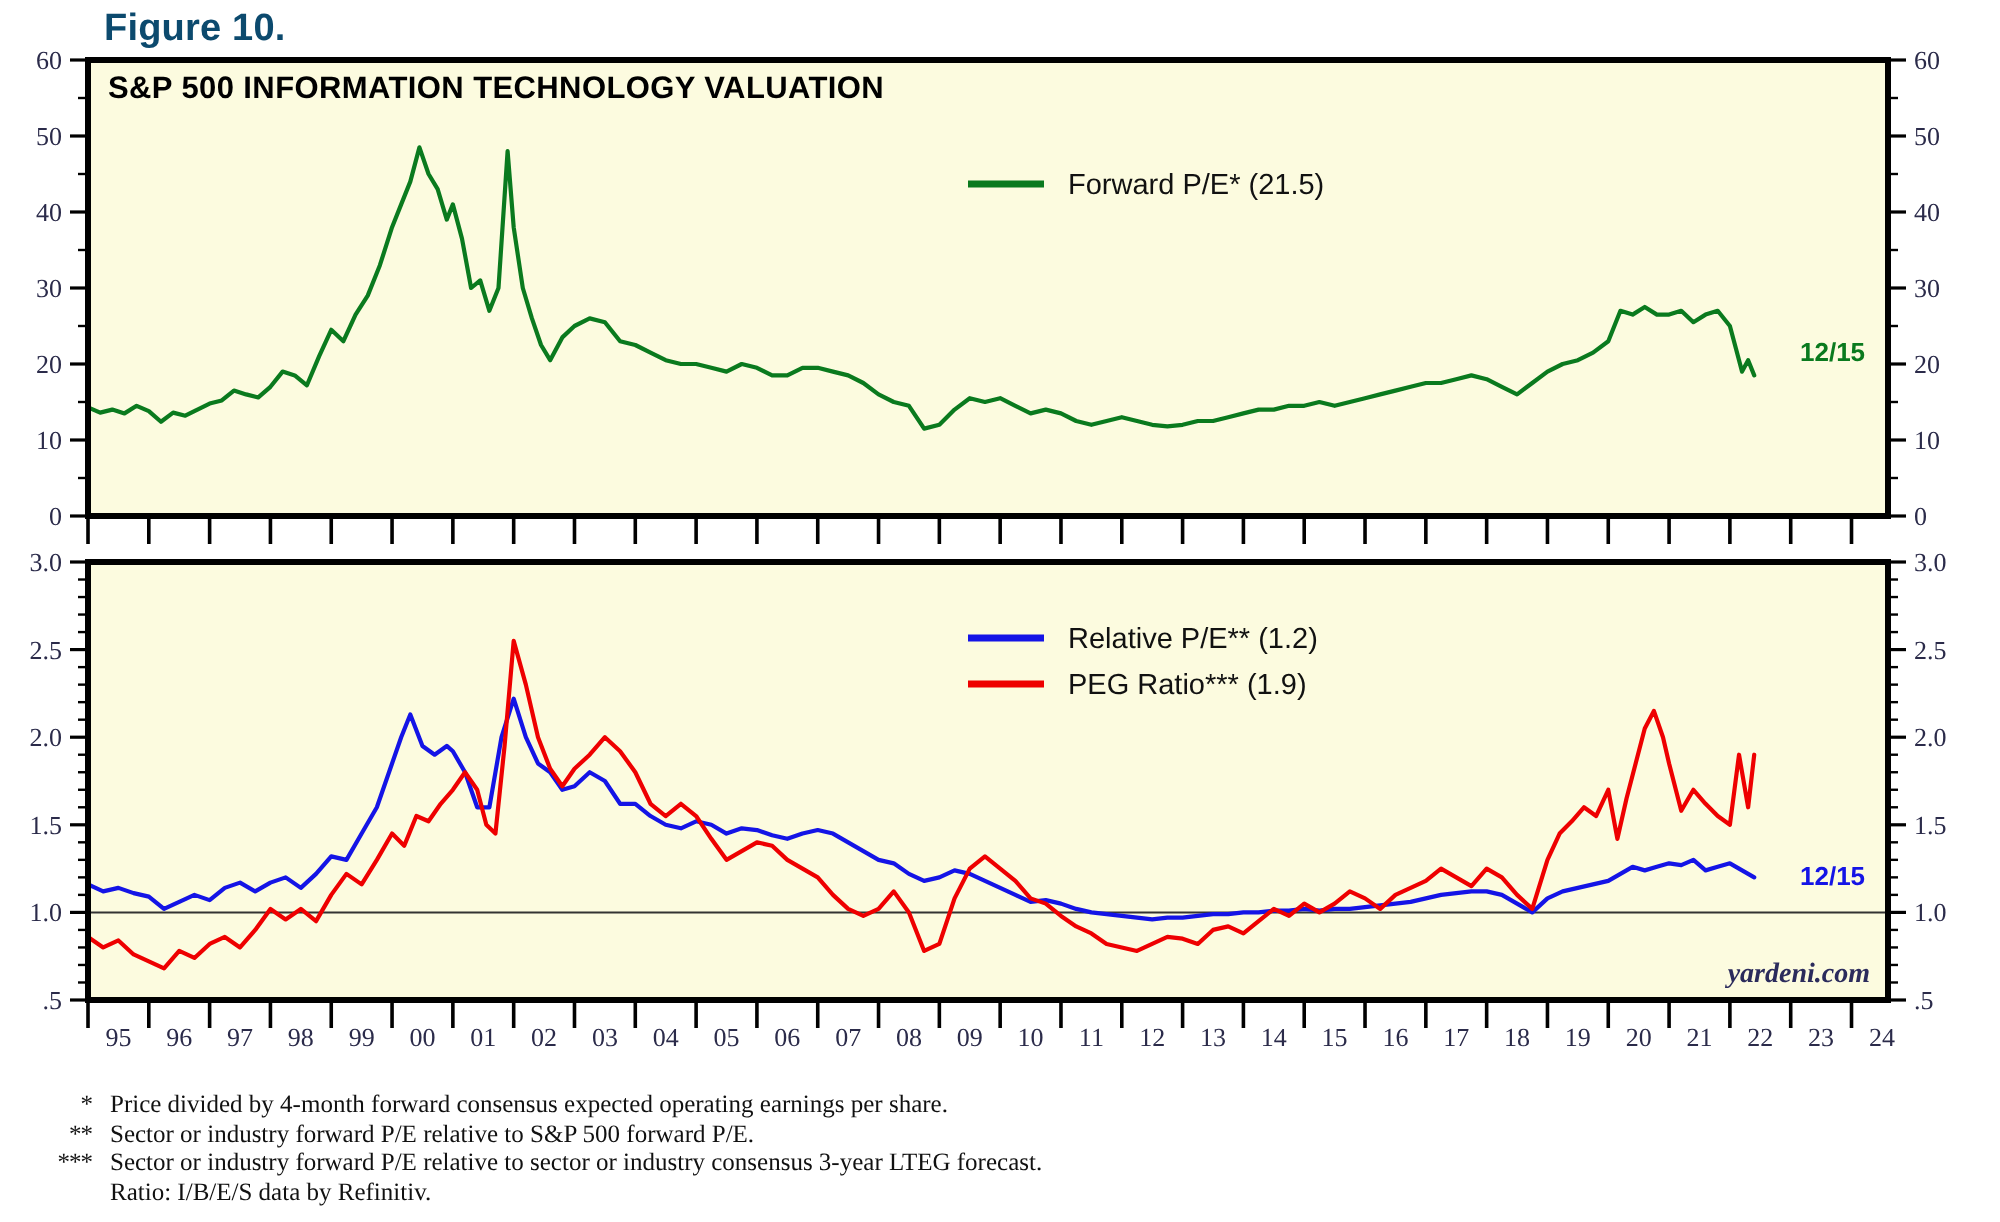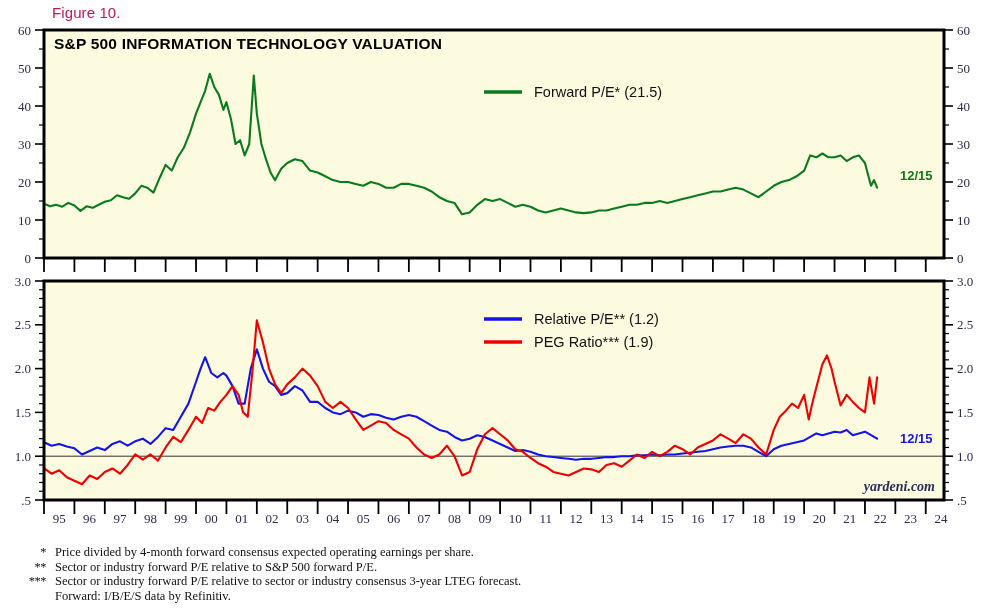--- a/index.html
+++ b/index.html
@@ -6,23 +6,23 @@
   body{
     width:1000px;height:611px;
     background:#ffffff;
     font-family:"Liberation Sans", sans-serif;
     color:#1a1a2e;
     overflow:hidden;
     position:relative;
   }
   #figure-title{
     position:absolute;left:52px;top:4px;
-    font-size:15px;font-weight:normal;
-    font-family:"Liberation Sans", sans-serif;
-    color:#be185d;
+    font-size:19px;font-weight:bold;
+    font-family:"Liberation Sans", sans-serif;
+    color:#0c4a6e;
     letter-spacing:.1px;
   }
   #chart-root{position:absolute;left:0;top:0;}
   .axis-num{
     font-family:"Liberation Serif", serif;
     font-size:13px;
     fill:#2b2b4a;
   }
   .axis-num-x{
     font-family:"Liberation Serif", serif;
@@ -286,15 +286,15 @@
     <div class="fn-row">
       <div class="fn-mark">**</div>
       <div class="fn-body">Sector or industry forward P/E relative to S&amp;P 500 forward P/E.</div>
     </div>
     <div class="fn-row">
       <div class="fn-mark">***</div>
       <div class="fn-body">Sector or industry forward P/E relative to sector or industry consensus 3-year LTEG forecast.</div>
     </div>
     <div class="fn-row">
       <div class="fn-mark"></div>
-      <div class="fn-body">Forward: I/B/E/S data by Refinitiv.</div>
+      <div class="fn-body">Ratio: I/B/E/S data by Refinitiv.</div>
     </div>
   </div>
 
 </body></html>

